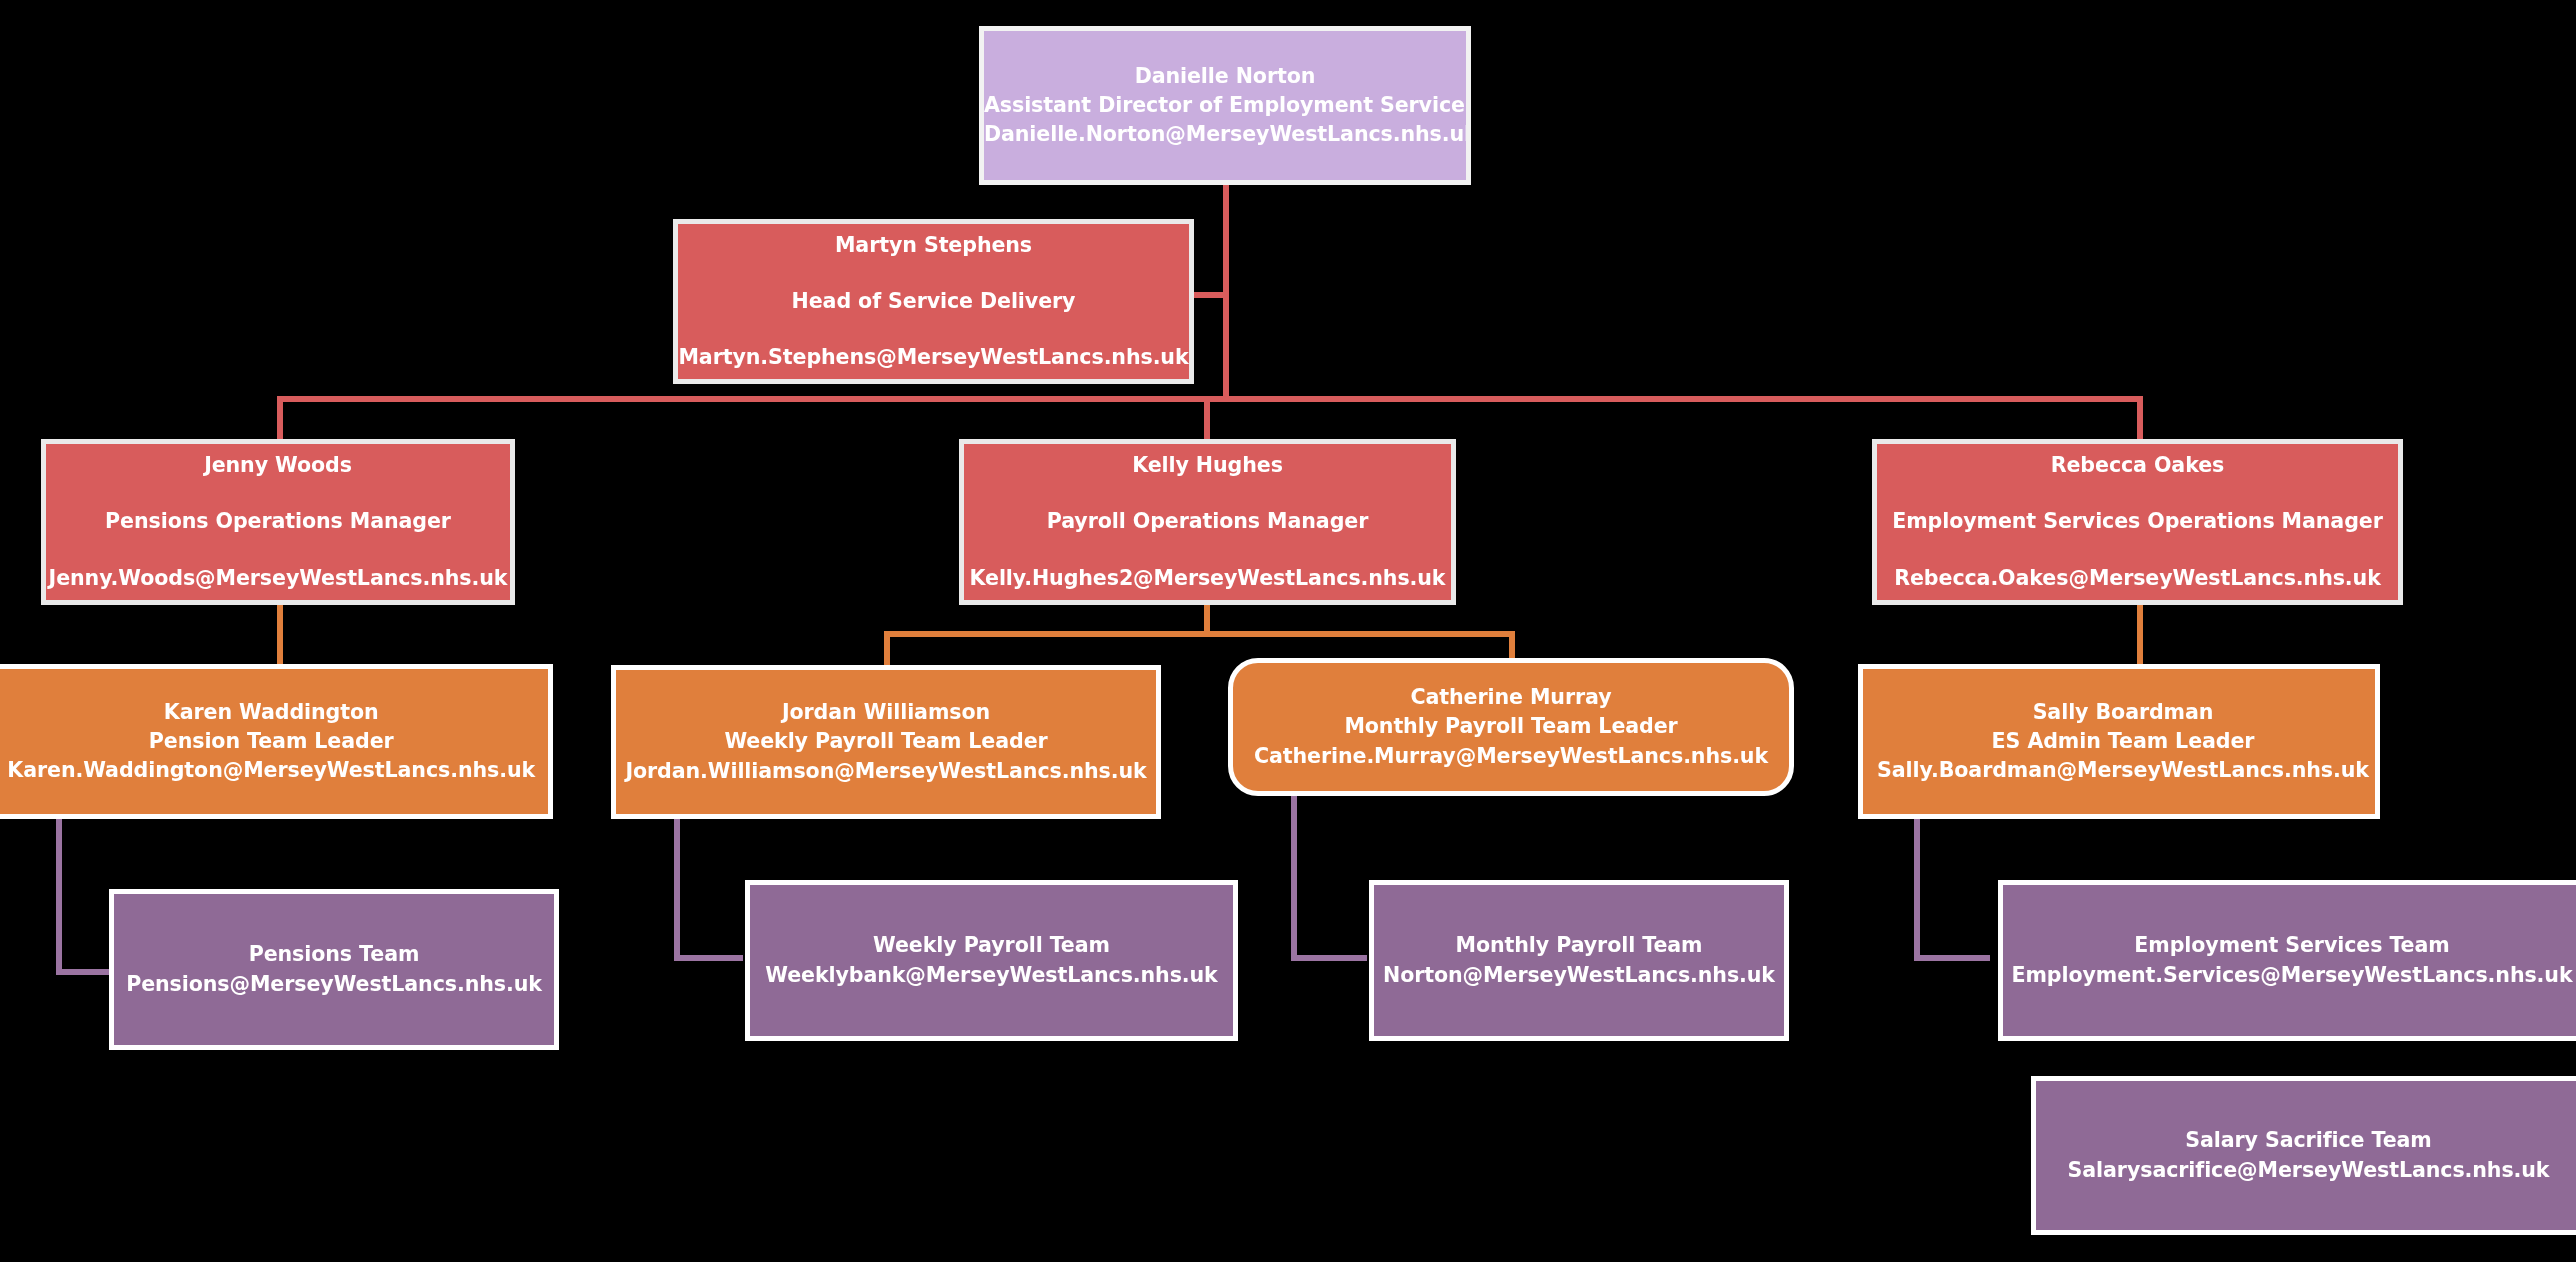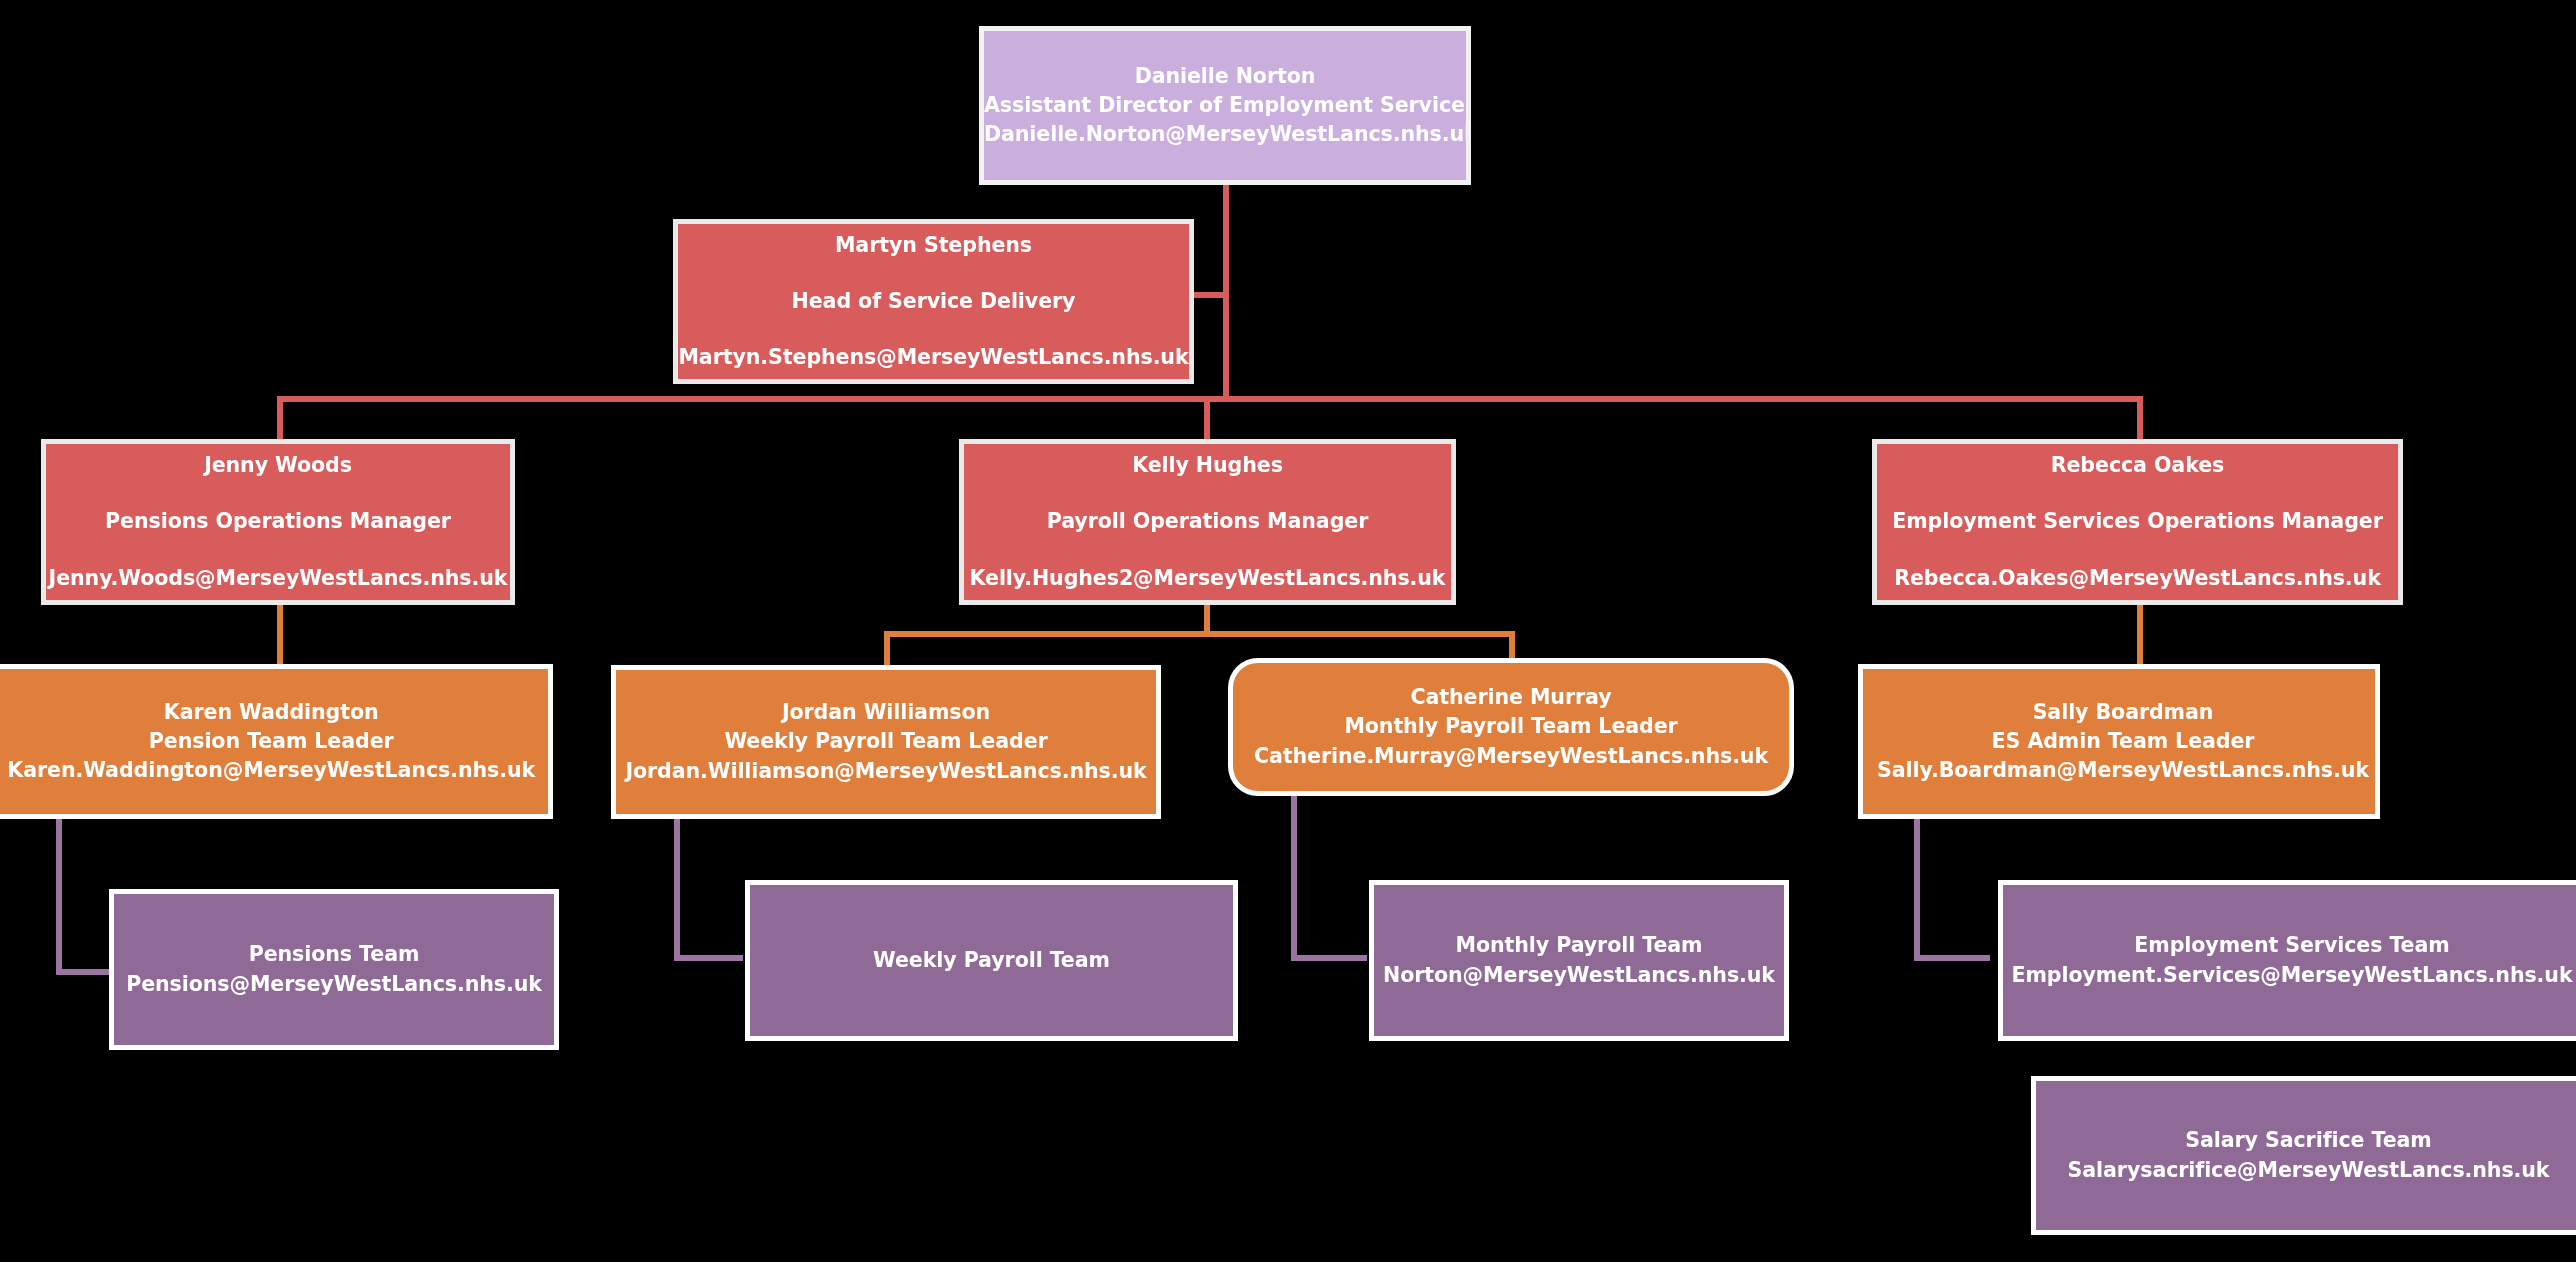--- a/index.html
+++ b/index.html
@@ -138,20 +138,21 @@
     <span class="ln t-mail">Sally.Boardman@MerseyWestLancs.nhs.uk</span>
   </div>
 
   <div class="node purple" style="left:109px; top:889px; width:450px; height:161px;">
     <span class="ln t-name">Pensions Team</span>
     <span class="ln t-mail">Pensions@MerseyWestLancs.nhs.uk</span>
   </div>
 
   <div class="node purple" style="left:745px; top:880px; width:493px; height:161px;">
     <span class="ln t-name">Weekly Payroll Team</span>
+    <span class="ln t-mail">Weeklybank@MerseyWestLancs.nhs.uk</span>
   </div>
 
   <div class="node purple" style="left:1369px; top:880px; width:420px; height:161px;">
     <span class="ln t-name">Monthly Payroll Team</span>
     <span class="ln t-mail">Norton@MerseyWestLancs.nhs.uk</span>
   </div>
 
   <div class="node purple" style="left:1998px; top:880px; width:588px; height:161px;">
     <span class="ln t-name">Employment Services Team</span>
     <span class="ln t-mail">Employment.Services@MerseyWestLancs.nhs.uk</span>

